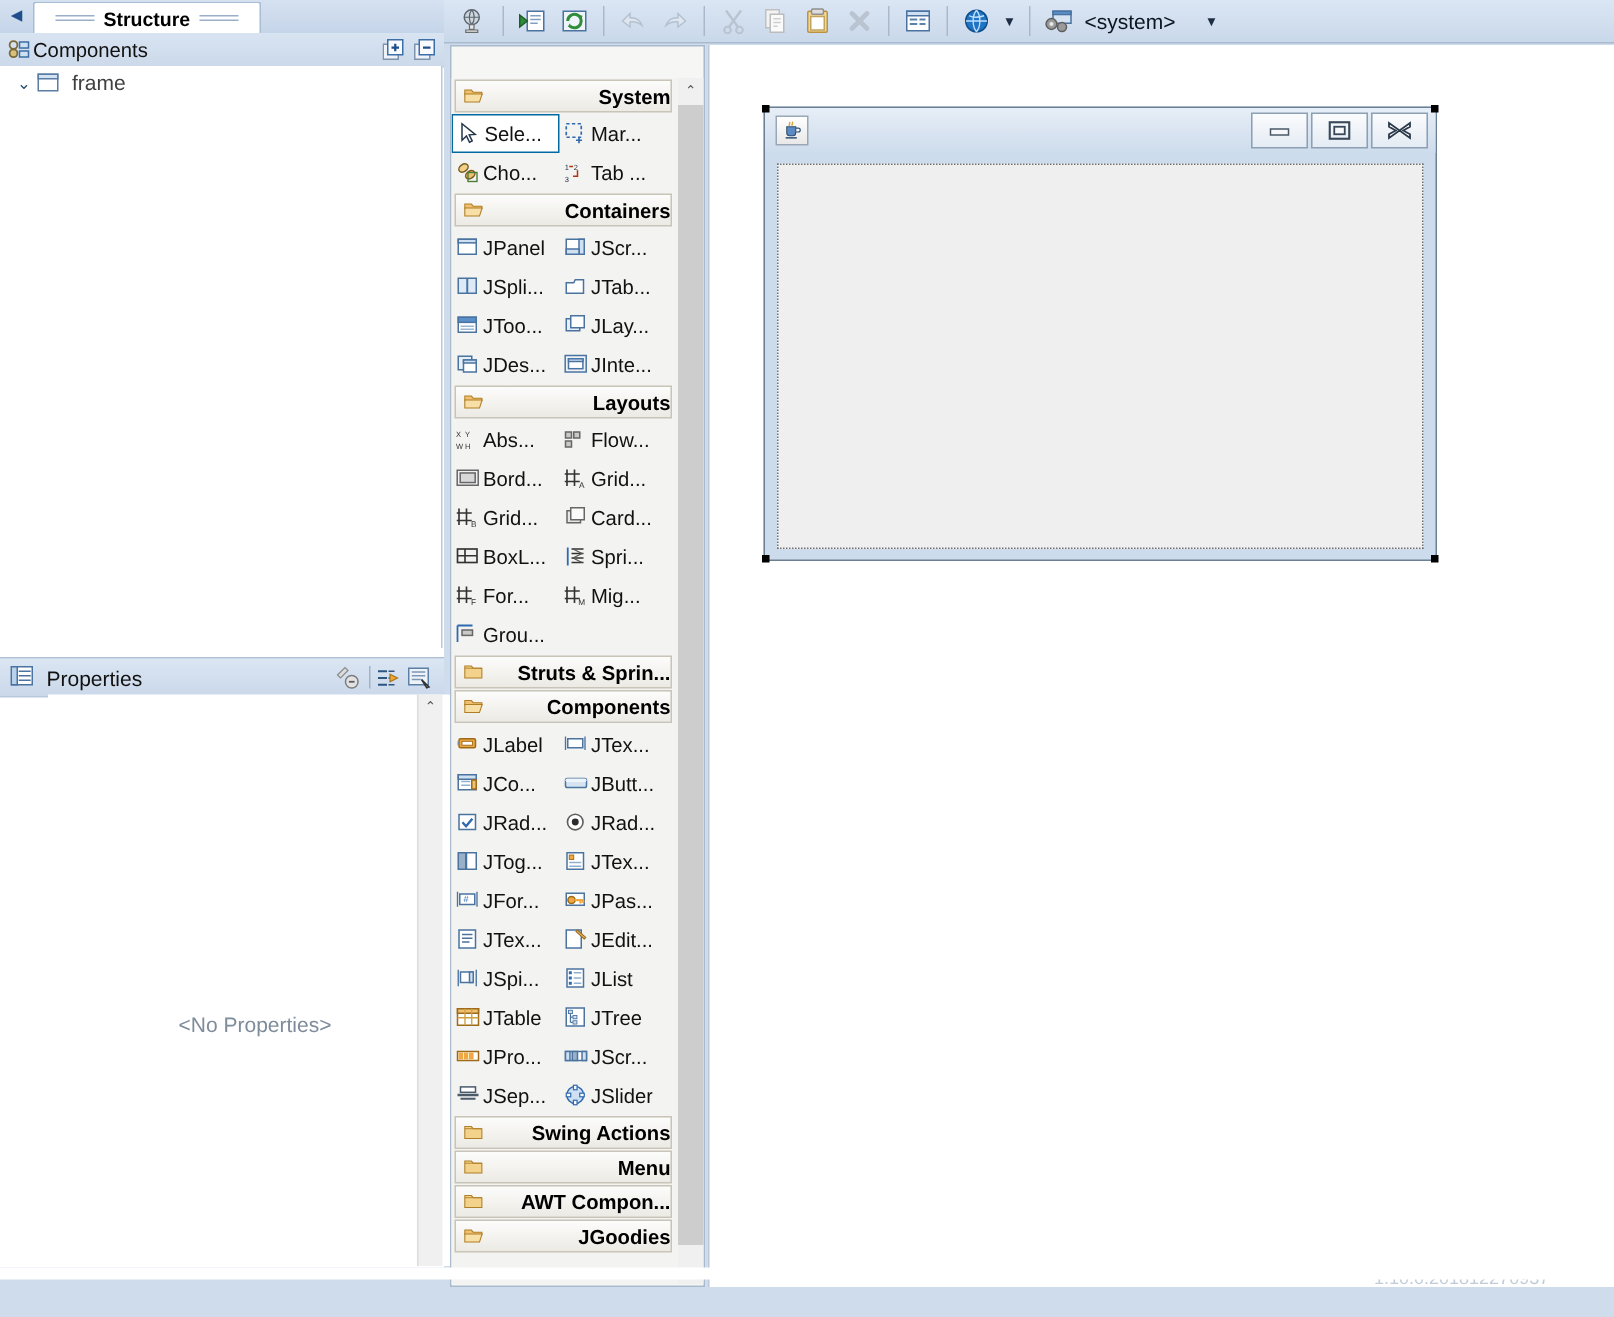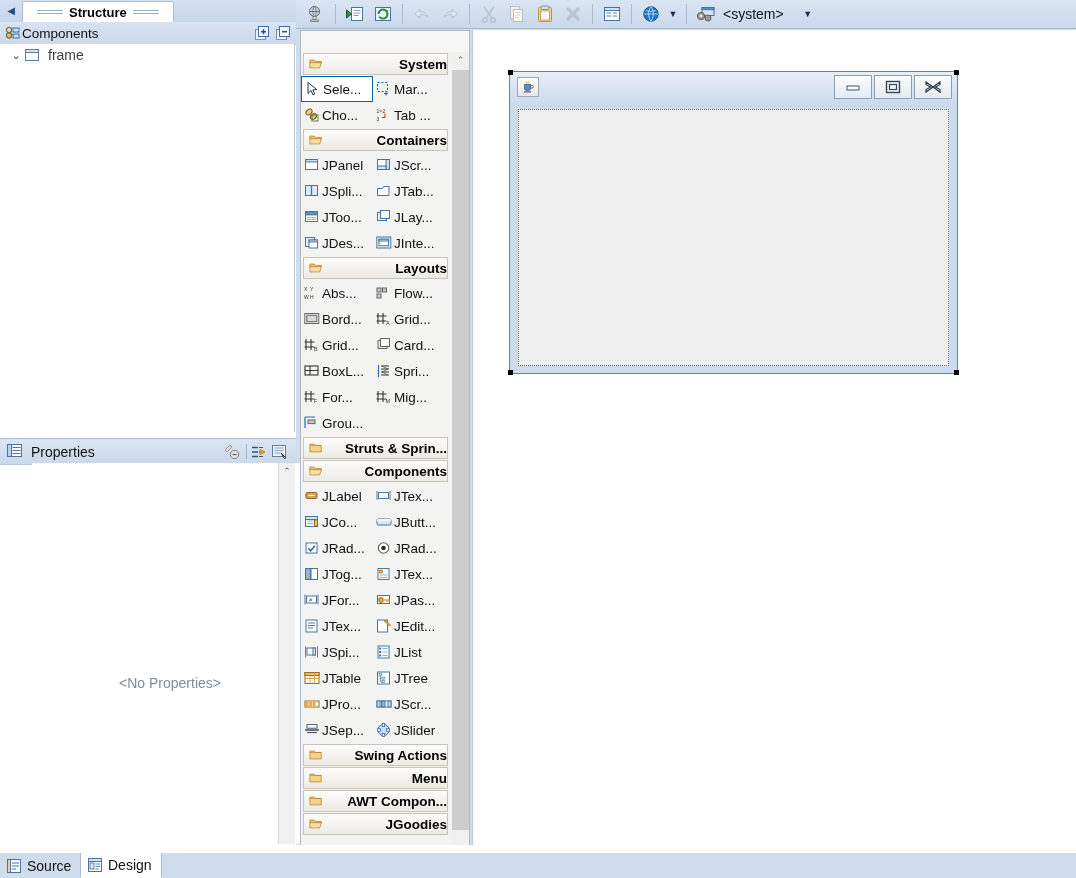--- a/index.html
+++ b/index.html
@@ -931,37 +931,14 @@
 
     <div class="abs sel-handle" style="left:-2px; top:-2px"></div>
     <div class="abs sel-handle" style="right:-2px; top:-2px"></div>
     <div class="abs sel-handle" style="left:-2px; bottom:-2px"></div>
     <div class="abs sel-handle" style="right:-2px; bottom:-2px"></div>
   </div>
 
   <div class="abs nosel ellipsis" id="version-text">1.10.0.201812270937</div>
 
   <div class="abs" id="bottom-white-strip"></div>
-  <div class="abs" id="bottom-bar">
-    <div class="abs btab" style="left:0; top:0">
-      <span class="bico">
-        <svg width="16" height="16" viewBox="0 0 16 16">
-          <rect x="1.5" y="1.5" width="13" height="13" fill="#ffffff" stroke="#4a73a0"></rect>
-          <rect x="1.5" y="1.5" width="3" height="13" fill="#f0d08a" stroke="#4a73a0"></rect>
-          <path d="M6 5h7 M6 8h7 M6 11h4" stroke="#3c6ea8" stroke-width="1.2"></path>
-        </svg>
-      </span>
-      <span>Source</span>
-    </div>
-    <div class="abs btab active" style="left:80px; top:0">
-      <span class="bico">
-        <svg width="16" height="16" viewBox="0 0 16 16">
-          <rect x="1.5" y="1.5" width="13" height="13" fill="#ffffff" stroke="#4a73a0"></rect>
-          <rect x="1.5" y="1.5" width="13" height="3" fill="#cfe0f2" stroke="#4a73a0"></rect>
-          <rect x="3" y="6" width="4" height="6" fill="#dce9f7" stroke="#5b82ad"></rect>
-          <path d="M8.5 7h4.5 M8.5 9.5h4.5 M8.5 12h3" stroke="#5b82ad" stroke-width="1"></path>
-        </svg>
-      </span>
-      <span>Design</span>
-    </div>
-  </div>
 
 </div>
 
 </body></html>

